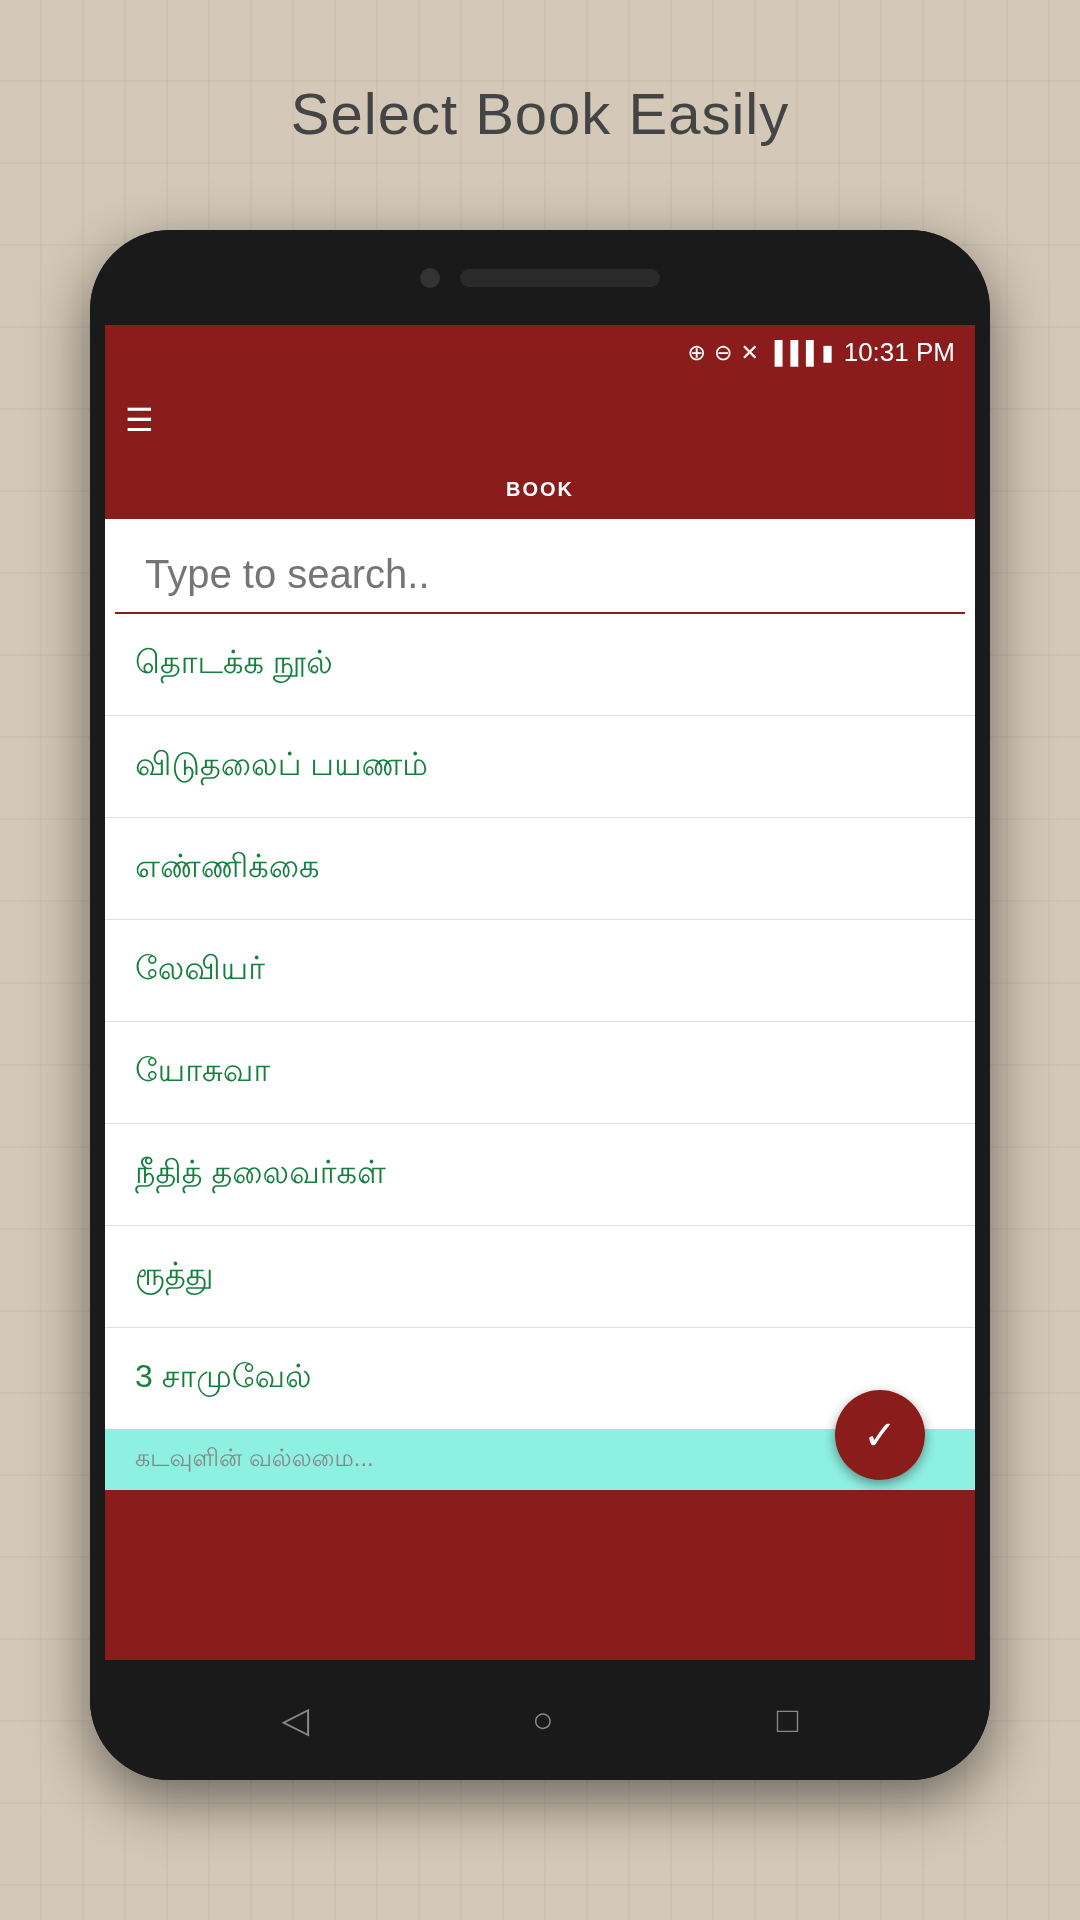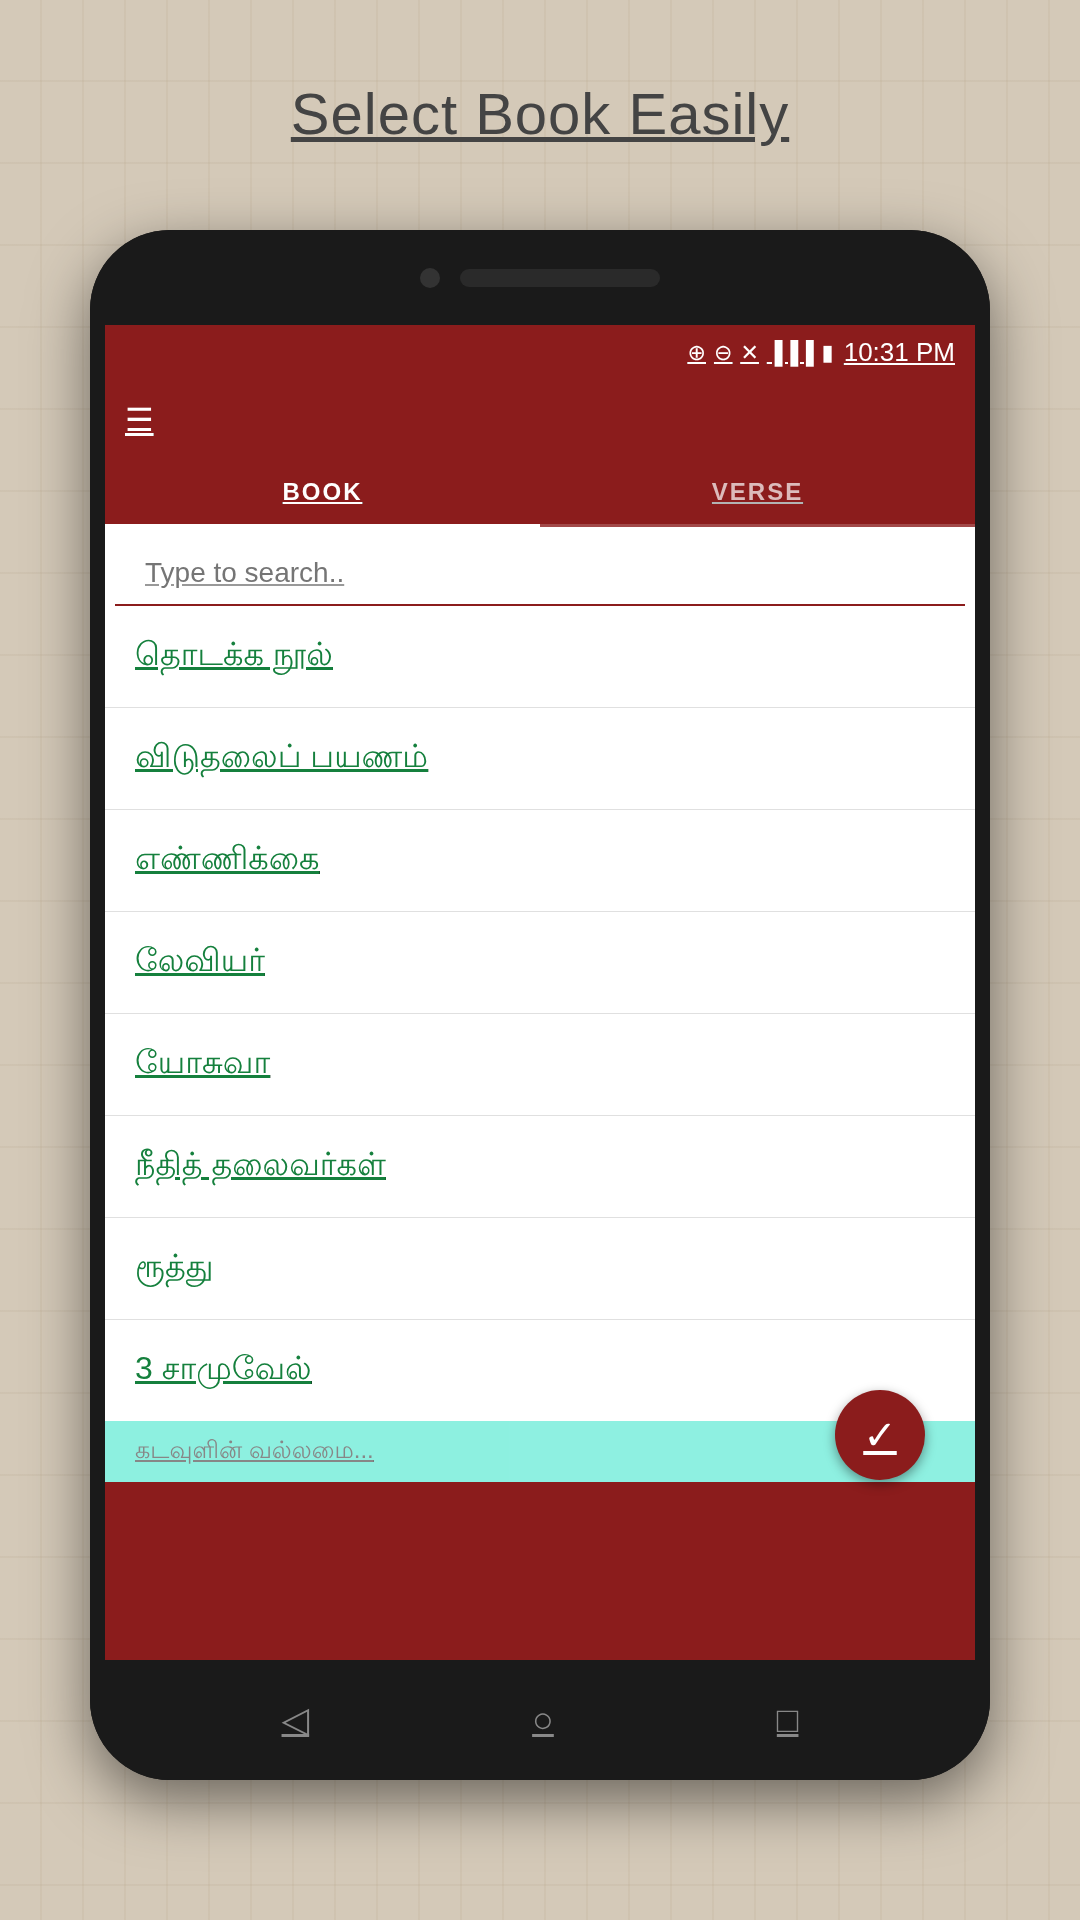--- a/index.html
+++ b/index.html
@@ -1,15 +1,15 @@
 <!DOCTYPE html>
 <html><head>
   <meta charset="utf-8">
   <style>
-    * { margin: 0; padding: 0; box-sizing: border-box; text-decoration: underline; }
+    * { margin: 0; padding: 0; box-sizing: border-box; }
 
     body {
       width: 1080px;
       height: 1920px;
       overflow: hidden;
       background-color: #c8bfb0;
       font-family: 'Segoe UI', Arial, sans-serif;
       position: relative;
     }
 
@@ -162,21 +162,21 @@
       background: #8b1c1c;
       display: flex;
       border-bottom: 3px solid rgba(255,255,255,0.2);
     }
 
     .tab-item {
       flex: 1;
       text-align: center;
       padding: 18px 0;
       color: rgba(255,255,255,0.7);
-      font-size: 24px;
+      font-size: 20px;
       font-weight: 700;
       letter-spacing: 2px;
       cursor: pointer;
       position: relative;
     }
 
     .tab-item.active {
       color: white;
     }
 
@@ -200,21 +200,21 @@
     .search-container {
       padding: 20px 30px 0 30px;
       border-bottom: 2px solid #8b1c1c;
       margin: 0 10px;
     }
 
     .search-input {
       width: 100%;
       border: none;
       outline: none;
-      font-size: 28px;
+      font-size: 40px;
       color: #999;
       padding: 10px 0 15px 0;
       background: transparent;
     }
 
     
     .list-container {
       overflow-y: auto;
     }
 
@@ -286,21 +286,20 @@
       </div>
       <div class="status-time">10:31 PM</div>
     </div>
 
     <div class="app-bar">
       <div class="menu-icon">☰</div>
     </div>
 
     <div class="tabs-container">
       <div class="tab-item active">BOOK</div>
-      <div class="tab-item">VERSE</div>
     </div>
 
     <div class="content-area">
 
       <div class="search-container">
         <input class="search-input" type="text" placeholder="Type to search.." style="">
       </div>
 
       <div class="list-container">
         <div class="list-item">தொடக்க நூல்</div>

